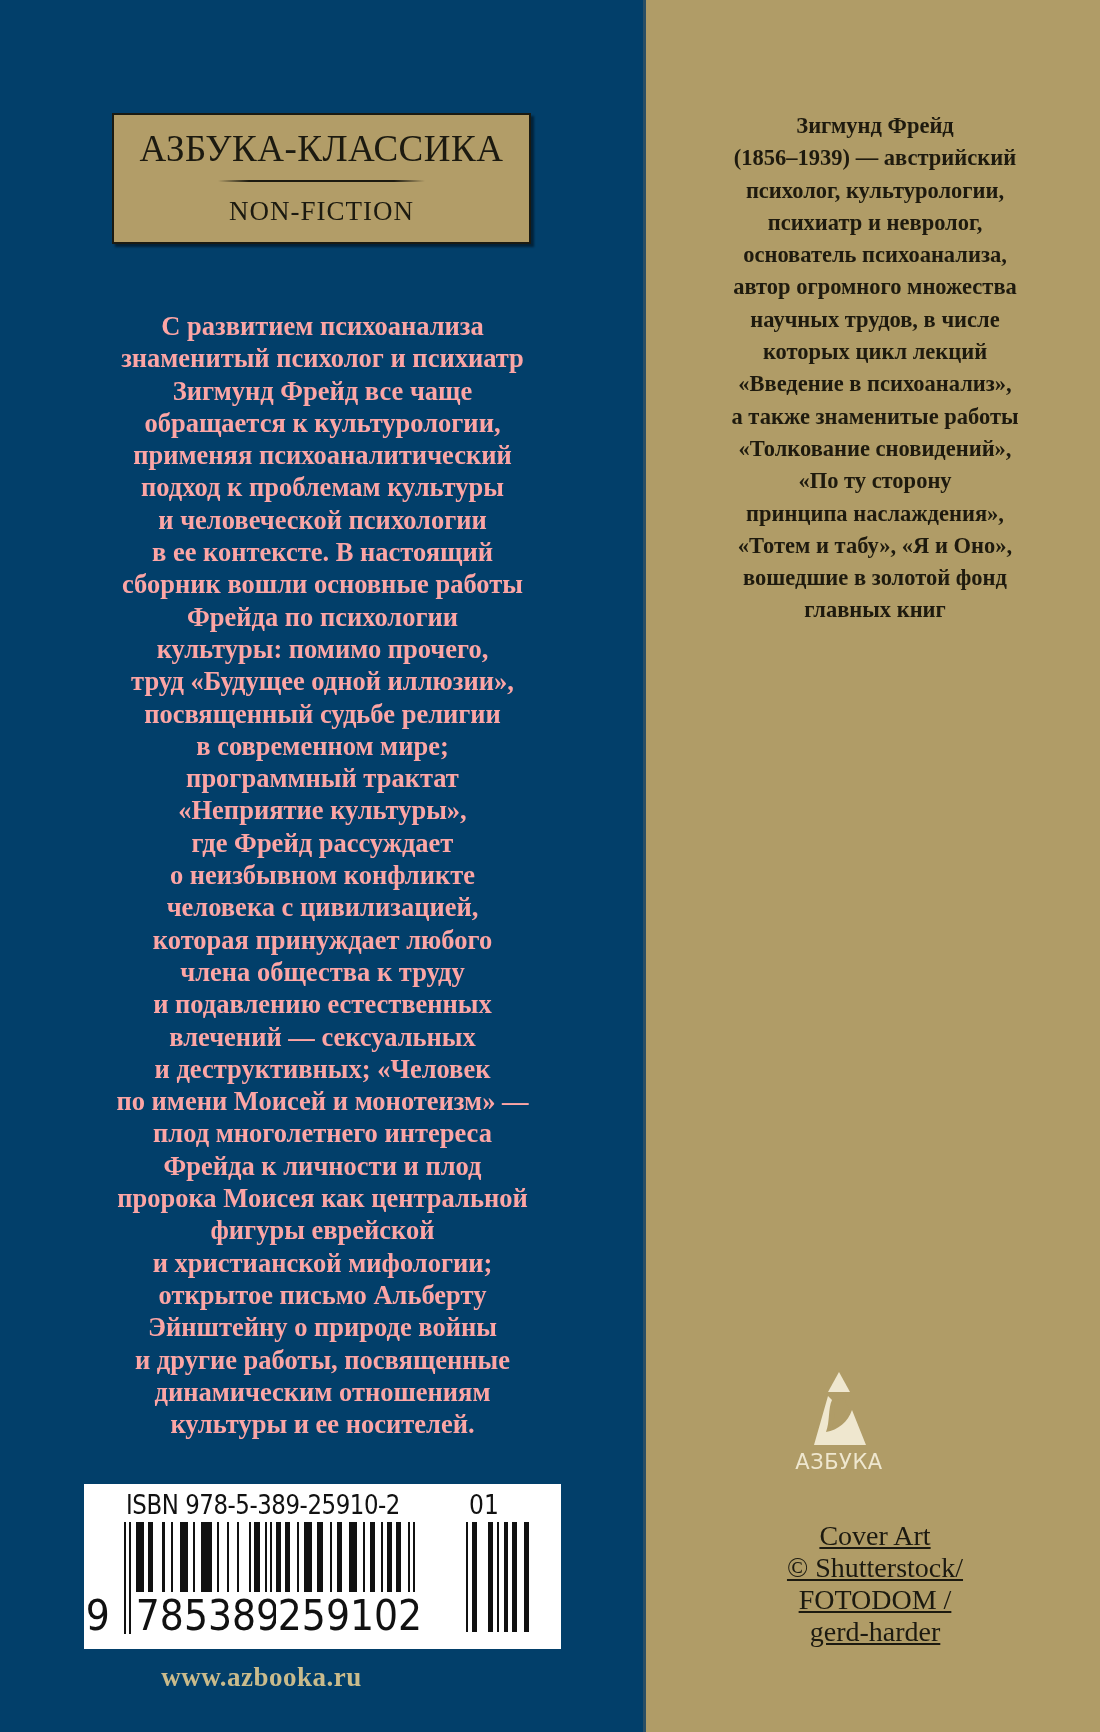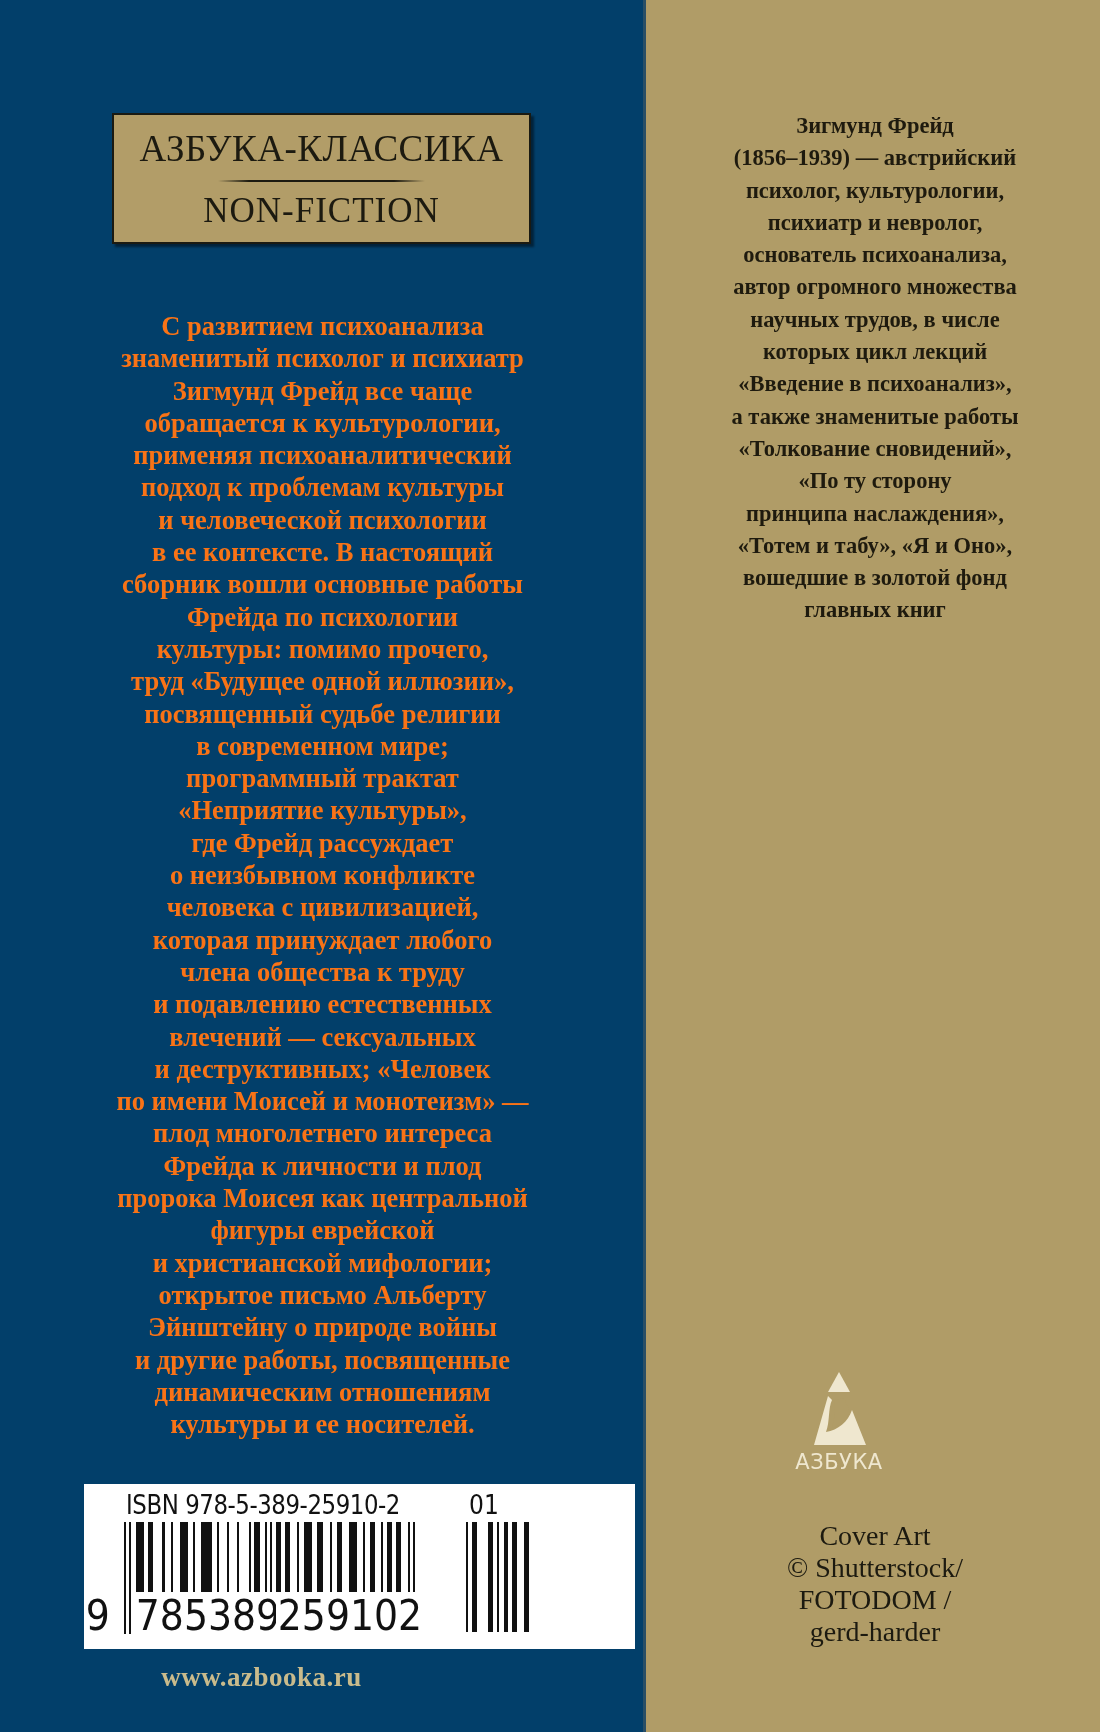--- a/index.html
+++ b/index.html
@@ -5,42 +5,42 @@
   html, body { margin: 0; padding: 0; }
   body { width: 1100px; height: 1732px; overflow: hidden; background: #003f6b; font-family: "Liberation Serif", serif; }
   .cover { position: relative; width: 1100px; height: 1732px; }
   .left-panel { position: absolute; left: 0; top: 0; width: 645px; height: 1732px; background: #023f6a; }
   .right-panel { position: absolute; left: 645px; top: 0; width: 455px; height: 1732px; background: #b09c67; }
   .panel-divider { position: absolute; left: 643px; top: 0; width: 3px; height: 1732px; background: #2a4f66; }
 
   .series-label { position: absolute; left: 112px; top: 113px; width: 419px; height: 131px; background: #b29d68; border: 2px solid #1a1a12; box-shadow: 3px 3px 2px rgba(0,0,0,0.45); box-sizing: border-box; text-align: center; color: #1c1a10; }
   .series-line1 { position: absolute; left: 0; right: 0; top: 14px; font-size: 37px; letter-spacing: 0.5px; line-height: 40px; }
   .series-rule { position: absolute; left: 104px; right: 104px; top: 65px; height: 2px; background: linear-gradient(to right, rgba(28,26,16,0), #1c1a10 15%, #1c1a10 85%, rgba(28,26,16,0)); }
-  .series-line2 { position: absolute; left: 0; right: 0; top: 76px; font-size: 35px; letter-spacing: 1px; line-height: 40px; }
+  .series-line2 { position: absolute; left: 0; right: 0; top: 76px; font-size: 27px; letter-spacing: 1px; line-height: 40px; }
 
-  .description { position: absolute; left: 60px; top: 310px; width: 525px; text-align: center; color: #f97316; font-weight: bold; font-size: 26.5px; line-height: 32.3px; }
+  .description { position: absolute; left: 60px; top: 310px; width: 525px; text-align: center; color: #fca5a5; font-weight: bold; font-size: 26.5px; line-height: 32.3px; }
   .description .line { display: block; white-space: nowrap; }
 
-  .barcode-box { position: absolute; left: 84px; top: 1484px; width: 551px; height: 165px; background: #ffffff; }
+  .barcode-box { position: absolute; left: 84px; top: 1484px; width: 477px; height: 165px; background: #ffffff; }
   .isbn-text { position: absolute; left: 42px; top: 6px; font-family: "DejaVu Sans", sans-serif; font-size: 26px; color: #111; letter-spacing: -0.5px; transform: scaleX(0.88); transform-origin: left top; white-space: nowrap; }
   .addon-text { position: absolute; left: 385px; top: 6px; font-family: "DejaVu Sans", sans-serif; font-size: 26px; color: #111; transform: scaleX(0.9); transform-origin: left top; }
   .bars-main { position: absolute; left: 40px; top: 38px; width: 318px; height: 112px; }
   .bars-addon { position: absolute; left: 382px; top: 38px; width: 68px; height: 112px; }
   .bar { position: absolute; top: 0; background: #111; }
   .digits { position: absolute; top: 108px; font-family: "DejaVu Sans", sans-serif; font-size: 42px; color: #111; line-height: 48px; transform: scaleX(0.9); transform-origin: left top; white-space: nowrap; background: #fff; padding: 0 2px; }
 
   .website { position: absolute; left: 0; width: 523px; top: 1662px; text-align: center; color: #c9bb8c; font-weight: bold; font-size: 27px; letter-spacing: 0.5px; }
 
   .author-bio { position: absolute; left: 690px; top: 110px; width: 370px; text-align: center; color: #1e1a0e; font-weight: bold; font-size: 22.5px; line-height: 32.3px; }
   .author-bio .line { display: block; white-space: nowrap; }
 
   .publisher-logo { position: absolute; left: 784px; top: 1370px; width: 110px; height: 110px; }
   .logo-word { position: absolute; left: 0; right: 0; top: 80px; text-align: center; color: #efe7cf; font-family: "DejaVu Sans", sans-serif; font-size: 21px; letter-spacing: 0.5px; }
 
-  .credits { position: absolute; left: 760px; top: 1520px; width: 230px; text-align: center; color: #1c1a10; font-size: 28px; line-height: 32px; }
+  .credits { position: absolute; left: 760px; top: 1520px; width: 230px; text-align: center; color: #1c1a10; font-size: 28px; line-height: 32px; text-decoration: underline; }
   .credits .line { display: block; white-space: nowrap; }
 </style>
 </head>
 <body>
 
 <div class="cover">
   <div class="left-panel"></div>
   <div class="right-panel"></div>
   <div class="panel-divider"></div>
 

